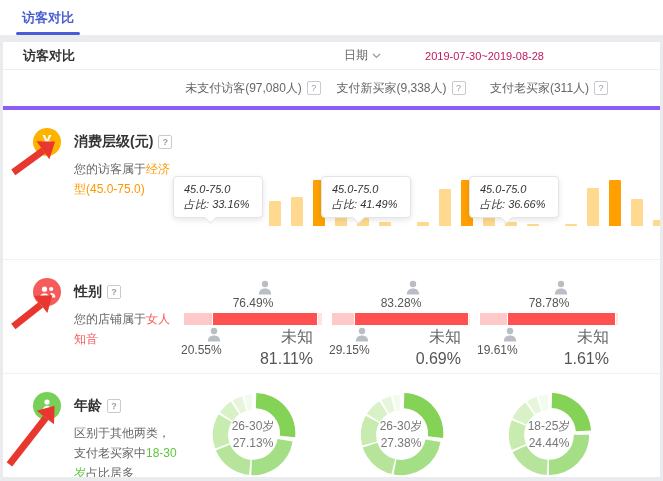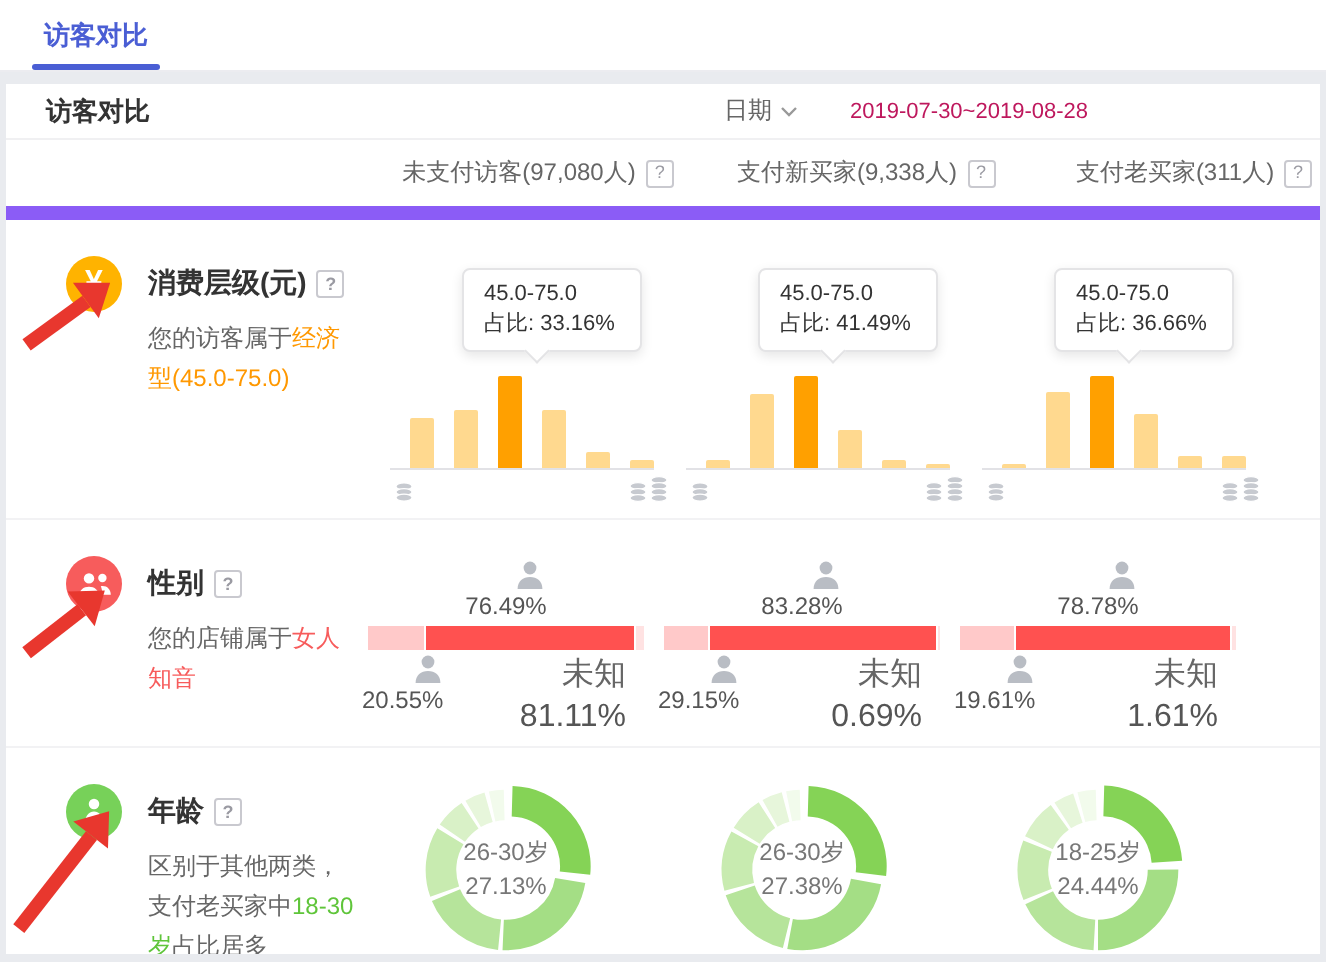--- a/index.html
+++ b/index.html
@@ -26,26 +26,26 @@
   
   .card{
     position:absolute;left:3px;right:3px;top:42px;height:435px;background:#fff;
     box-sizing:border-box;overflow:hidden;
   }
   .card-header{
     height:28px;border-bottom:1px solid #f0f0f2;display:flex;align-items:center;
     padding:0 20px;box-sizing:border-box;
   }
   .card-title{font-size:13px;font-weight:bold;color:#333;}
-  .date-area{margin-left:auto;display:flex;align-items:center;gap:26px;}
+  .date-area{margin-left:auto;display:flex;align-items:center;gap:44px;}
   .date-label{font-size:12px;color:#666;display:flex;align-items:center;gap:4px;cursor:pointer;}
   .date-range{font-size:11px;color:#be185d;cursor:pointer;margin-right:96px;}
   
   .grid-row{display:grid;grid-template-columns:176px 148px 148px 148px;box-sizing:border-box;}
-  .colhead-row{height:40px;border-bottom:7px solid #8b5cf6;gap:16px;}
+  .colhead-row{height:40px;border-bottom:4px solid #8b5cf6;}
   .colhead{
     display:flex;align-items:center;justify-content:center;font-size:12px;color:#666;gap:5px;
   }
   .qicon{
     display:inline-flex;align-items:center;justify-content:center;
     width:12px;height:12px;border:1px solid #c9c9cf;border-radius:2px;
     font-size:9px;color:#9a9aa2;line-height:1;cursor:pointer;flex:0 0 auto;
   }
   .body-row{border-bottom:1px solid #f2f2f4;}
   .body-row:last-child{border-bottom:none;}
@@ -56,21 +56,21 @@
     display:flex;align-items:center;justify-content:center;color:#fff;
   }
   .label-body{margin-left:13px;width:118px;}
   .label-title{font-size:14px;font-weight:bold;color:#333;display:flex;align-items:center;gap:5px;margin-top:5px;}
   .label-desc{font-size:12px;color:#666;line-height:20px;margin-top:8px;}
   .hl-orange{color:#ff9800;}
   .hl-red{color:#f75c5c;}
   .hl-green{color:#5fc53a;}
   .yen-glyph{font-size:16px;font-weight:bold;}
   
-  .cons-cell{padding-top:24px;display:flex;flex-direction:column;align-items:flex-end;box-sizing:border-box;}
+  .cons-cell{padding-top:24px;display:flex;flex-direction:row;align-items:center;box-sizing:border-box;font-style:italic;}
   .tooltip{
     position:relative;background:#fff;border:1px solid #e4e4e6;border-radius:4px;
     box-shadow:0 2px 6px rgba(0,0,0,.10);padding:5px 10px;font-size:11px;color:#333;
     line-height:15px;transform:translateX(-6px);min-width:68px;
   }
   .tt-caret{
     position:absolute;bottom:-5px;left:36%;width:8px;height:8px;background:#fff;
     border-right:1px solid #e4e4e6;border-bottom:1px solid #e4e4e6;transform:rotate(45deg);
   }
   .bars{display:flex;align-items:flex-end;gap:10px;height:46px;margin-top:12px;}

